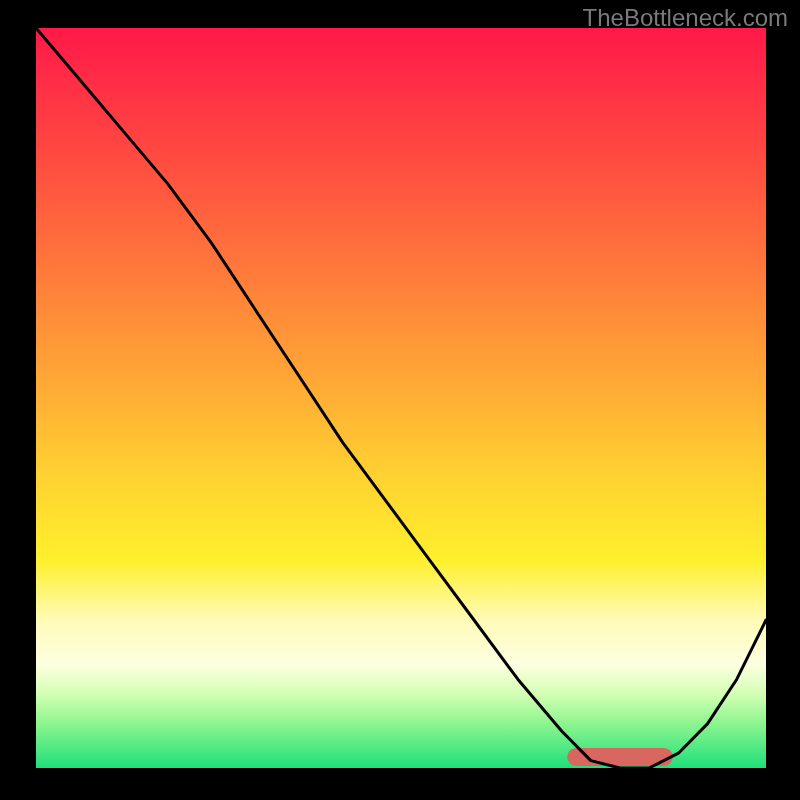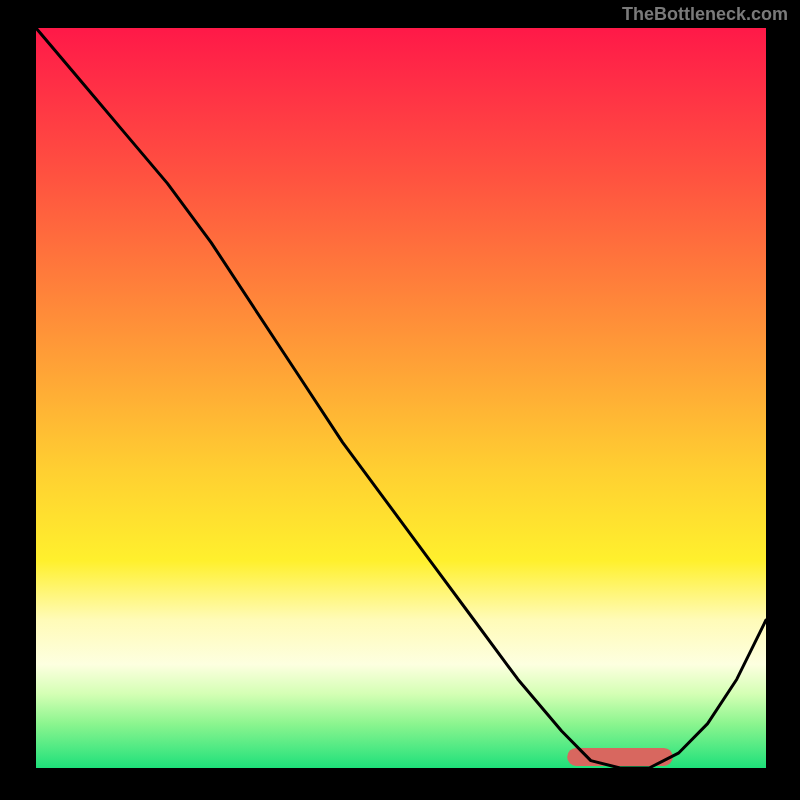--- a/index.html
+++ b/index.html
@@ -14,22 +14,22 @@
   .stage {
     position: relative;
     width: 800px;
     height: 800px;
   }
   .watermark {
     position: absolute;
     top: 4px;
     right: 12px;
     color: #7a7a7a;
-    font-size: 18px;
-    font-weight: 700;
+    font-size: 24px;
+    font-weight: 400;
     z-index: 50;
     user-select: none;
   }
   .plot-area {
     position: absolute;
     left: 36px;
     top: 28px;
     width: 730px;
     height: 740px;
     background: linear-gradient(

